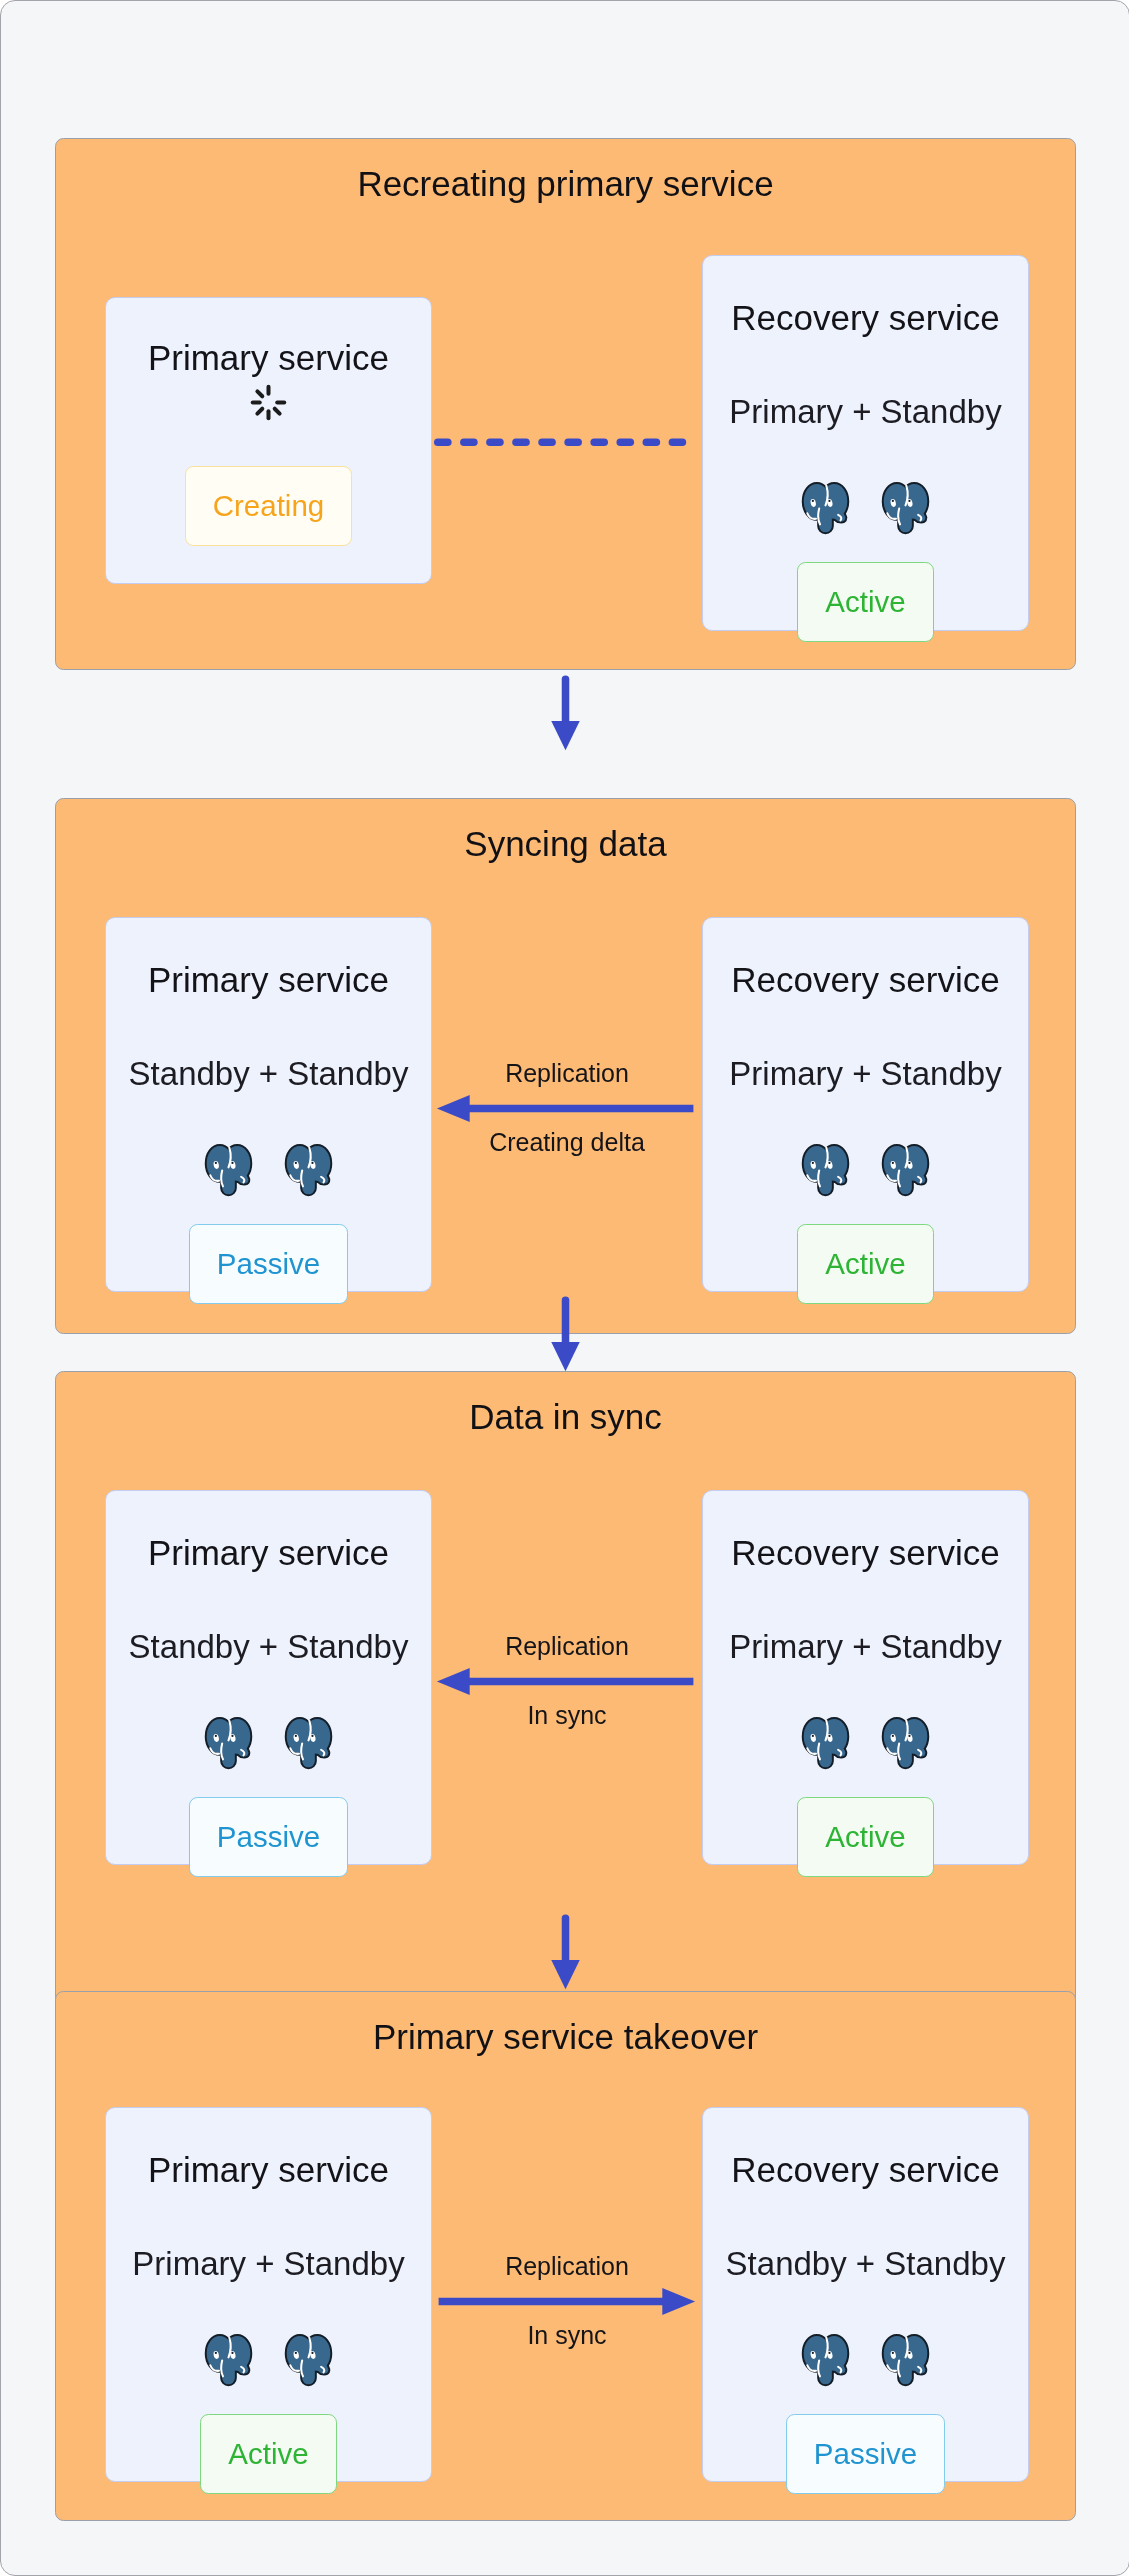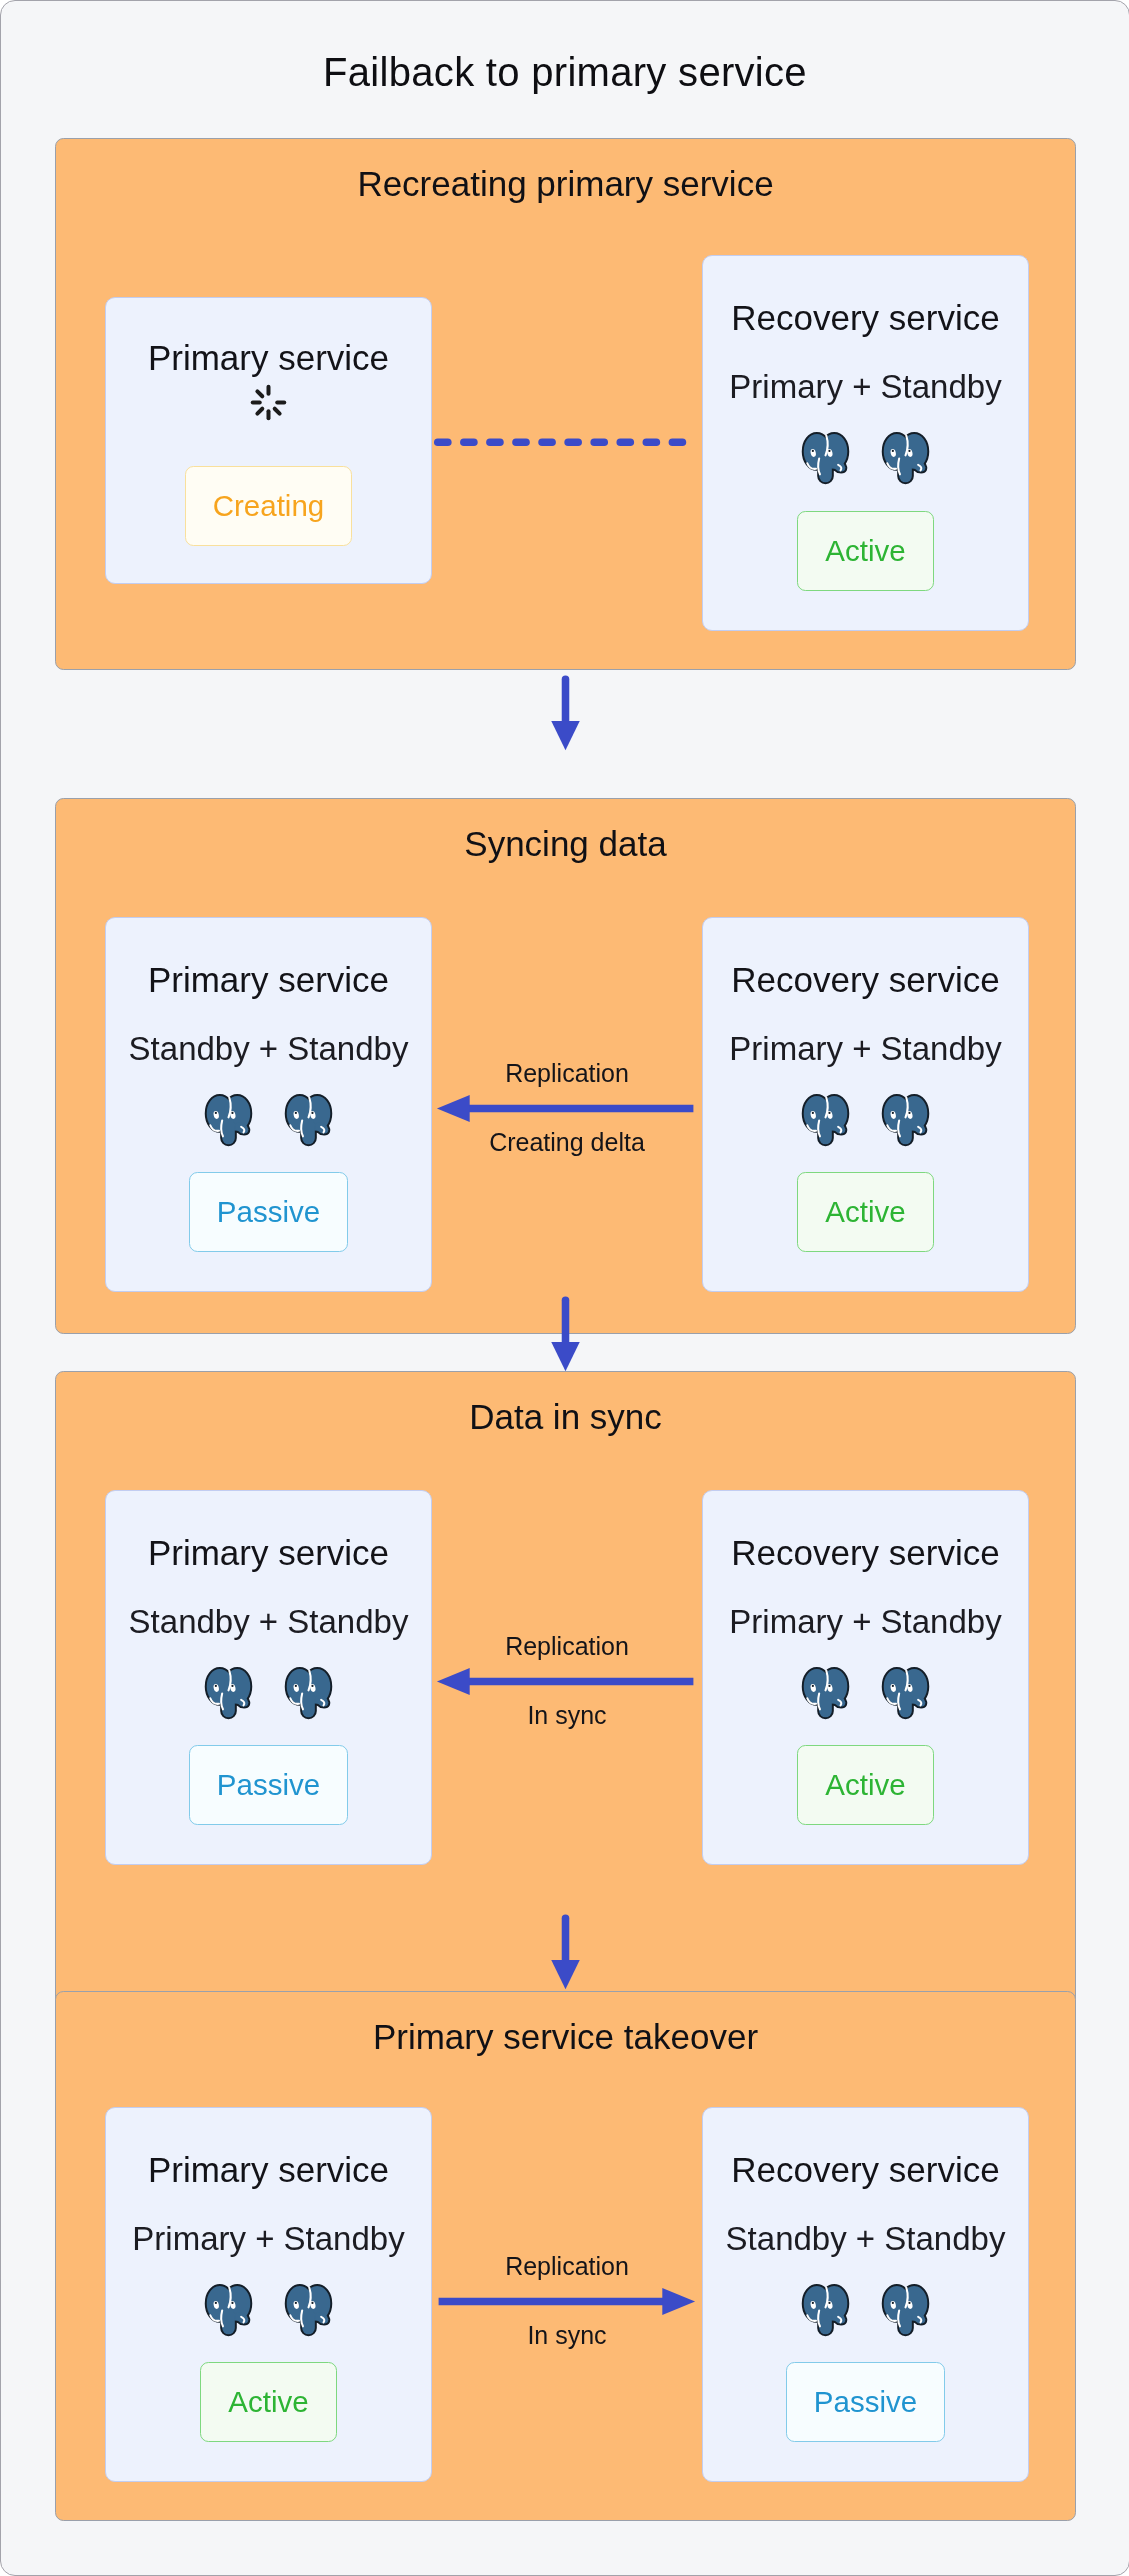--- a/index.html
+++ b/index.html
@@ -13,21 +13,21 @@
   .p2{top:797px;height:536px;}
   .p3{top:1370px;height:636px;}
   .p4{top:1990px;height:530px;}
   .panel-title{position:absolute;top:25px;left:0;width:100%;text-align:center;
                font-size:35px;font-weight:500;color:#101015;}
   .sbox{position:absolute;width:327px;background:#edf2fd;border:1.7px solid #c2cdf1;
         border-radius:10px;box-sizing:border-box;display:flex;flex-direction:column;
         align-items:center;}
   .sbox.bleft{left:49px;}
   .sbox.bright{left:646px;}
-  .sbox.full{top:118px;height:375px;padding:42px 8.4px 39px;}
+  .sbox.full{top:118px;height:375px;padding:42px 8.4px 39px;gap:25px;}
   .sbox.small{top:158px;height:287px;padding:40px 8.4px 37px;justify-content:space-between;}
   .box-title{font-size:35px;font-weight:400;color:#131318;white-space:nowrap;}
   .box-sub{font-size:33px;font-weight:400;color:#1c1c22;margin-top:30px;white-space:nowrap;}
   .icons-row{display:flex;gap:29px;margin-top:23.6px;align-items:center;}
   .badge{margin-top:auto;font-size:29.5px;line-height:34px;padding:22px 27px;border-radius:8.4px;
          border:1.7px solid;white-space:nowrap;}
   .badge.creating{color:#f7a41d;border-color:#f9e09c;background:#fffdf4;}
   .badge.active{color:#2db434;border-color:#7ed87f;background:#f3fbf2;}
   .badge.passive{color:#2094d0;border-color:#82cbea;background:#f7fdff;}
   .connector{position:absolute;left:375px;width:270px;}
@@ -42,21 +42,20 @@
   .va2{top:1295px;}
   .va3{top:1913px;}
   .pg-icon{width:51px;height:57px;display:block;}
   .spinner-wrap{width:49px;height:49px;display:block;}
 </style>
 </head>
 <body>
 
 <div class="canvas">
 
-  <div class="page-title">Failback to primary service</div>
 
   <section class="panel p1">
     <div class="panel-title">Recreating primary service</div>
 
     <div class="sbox bleft small">
       <div class="box-title">Primary service</div>
       <span class="spinner-wrap">
 <svg viewBox="0 0 56 56" width="49" height="49" aria-hidden="true">
   <g stroke="#1c1c1c" stroke-width="4.6" stroke-linecap="round">
     <line x1="28" y1="18" x2="28" y2="10"></line>

